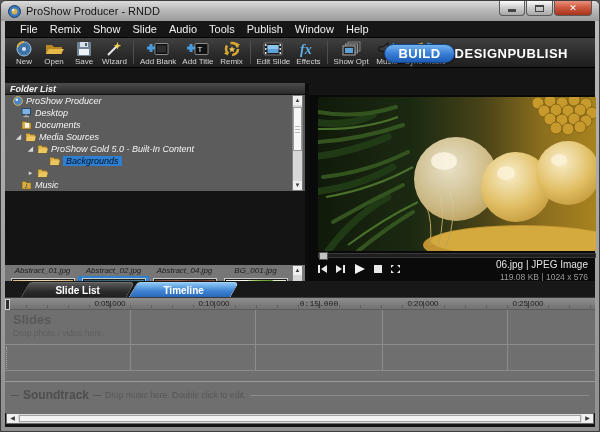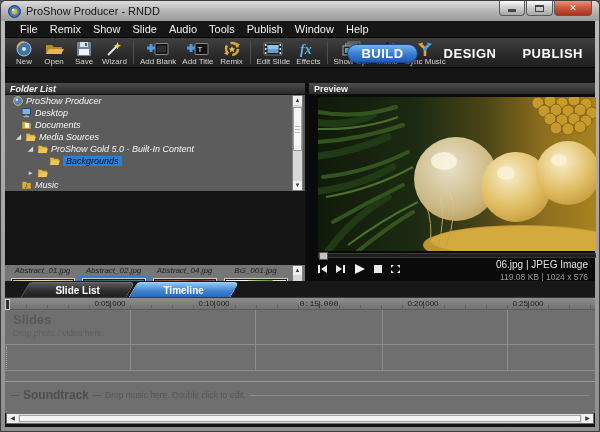--- a/index.html
+++ b/index.html
@@ -30,21 +30,21 @@
   .menu-item { font-size:11px; color:#f0f0f0; padding:0 6px; }
 
   .toolbar { position:absolute; top:17px; left:0; right:0; height:30px;
              background:linear-gradient(#404040,#2b2b2b 55%,#1f1f1f); border-bottom:1px solid #000;
              display:flex; align-items:stretch; padding-left:4px; }
   .tbtn { display:flex; flex-direction:column; align-items:center; justify-content:flex-end;
           padding:2px 3px 1px; min-width:30px; }
   .tbtn .ticon { height:17px; display:flex; align-items:center; }
   .tbtn .tlabel { font-size:8px; color:#d6d6d6; white-space:nowrap; }
   .tsep { width:1px; background:#0c0c0c; border-right:1px solid #4e4e4e; margin:3px 3px; }
-  .modes { position:absolute; right:12px; top:0; height:30px; display:flex; align-items:center; gap:26px; }
+  .modes { position:absolute; right:27px; top:0; height:30px; display:flex; align-items:center; }
   .mode { font-size:13px; font-weight:bold; color:#fff; letter-spacing:0.5px; }
   .mode.active { background:linear-gradient(#74b4ee,#3a7fd6 50%,#1d5cb4); border:1px solid #16468c;
                  border-radius:11px; padding:1px 13px; box-shadow:0 1px 2px rgba(0,0,0,.6); }
 
   .showbar { position:absolute; top:47px; left:0; right:0; height:15px;
              background:linear-gradient(#2e2e2e,#1c1c1c); border-bottom:1px solid #000;
              display:flex; align-items:center; padding-left:9px; }
   .showbar span { font-size:11px; color:#c9c9c9; }
 
   .phead { height:12px; background:linear-gradient(#4c4c4c,#2a2a2a); border-bottom:1px solid #101010;
@@ -421,23 +421,20 @@
           <div class="arr">▲</div>
           <div class="vthumb" style="top:32px;height:26px;"></div>
           <div class="arr dn">▼</div>
         </div>
       </div>
     </div>
 
     <div class="vdivider"></div>
 
     <div class="rightcol">
-      <div class="phead">
-        <span>Preview</span>
-      </div>
       <div class="pvbody">
         <svg class="pvimg" width="278" height="154" viewBox="0 0 278 154">
           <defs>
             <linearGradient id="pvbg" x1="0" y1="0" x2="1" y2="0">
               <stop offset="0" stop-color="#101a0a"></stop>
                   <stop offset="0.35" stop-color="#1c2a12"></stop>
               <stop offset="0.6" stop-color="#4a4417"></stop>
                   <stop offset="0.8" stop-color="#8a6d1e"></stop>
               <stop offset="1" stop-color="#a8831f"></stop>
             </linearGradient>

